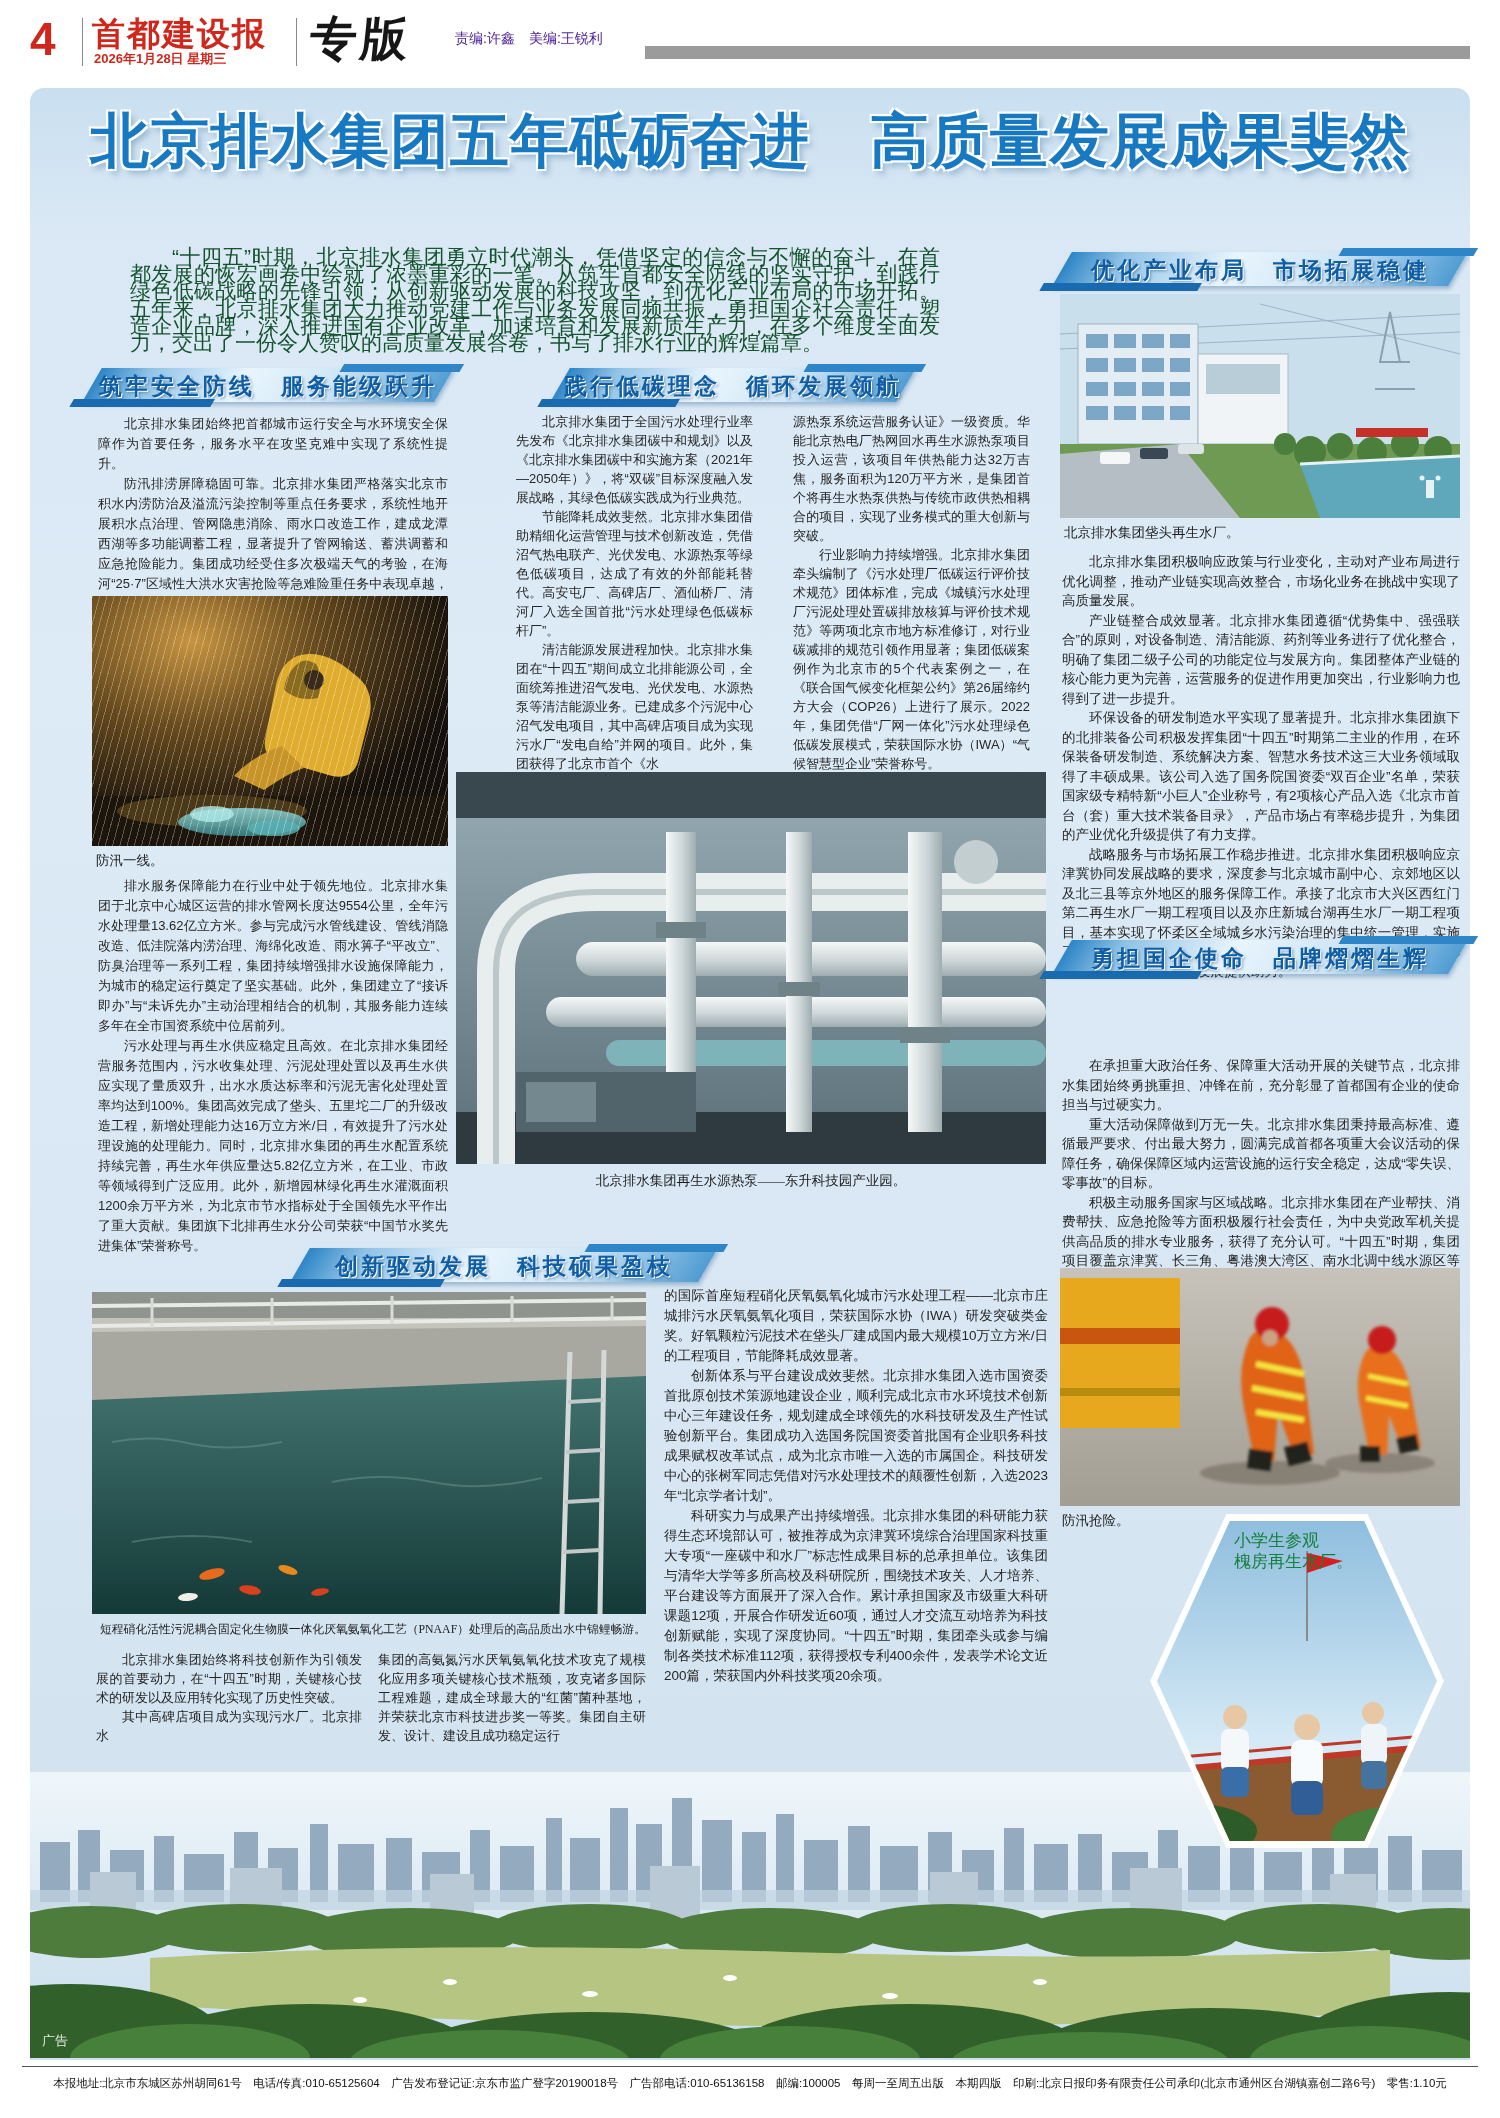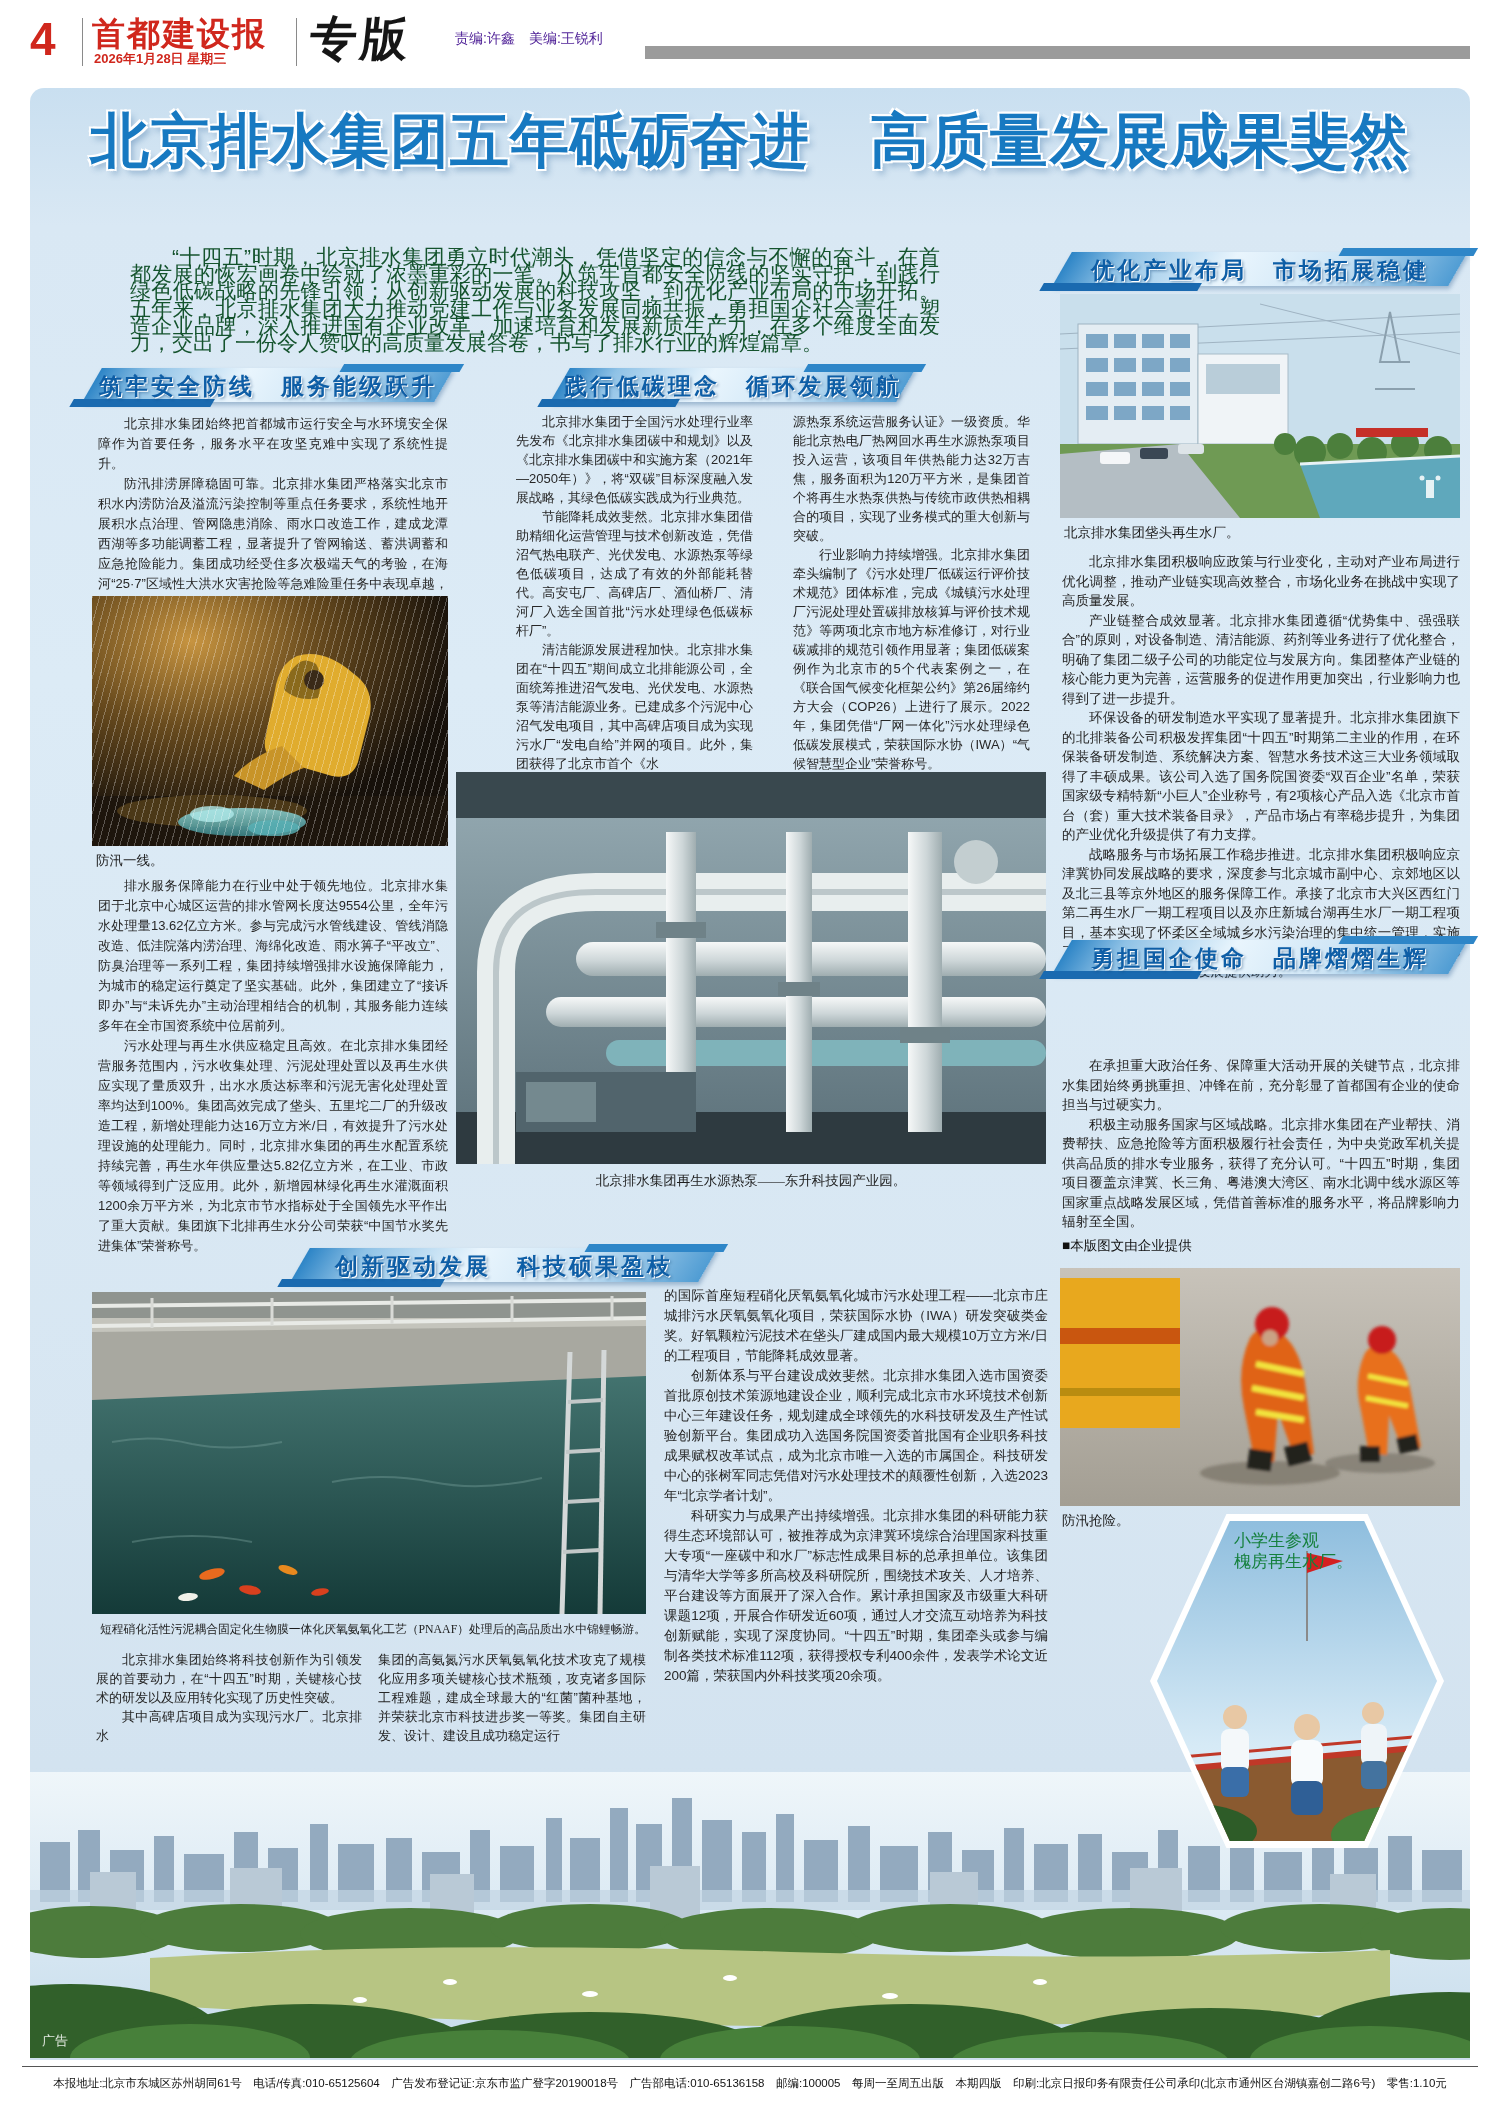--- a/index.html
+++ b/index.html
@@ -258,20 +258,21 @@
     <p>战略服务与市场拓展工作稳步推进。北京排水集团积极响应京津冀协同发展战略的要求，深度参与北京城市副中心、京郊地区以及北三县等京外地区的服务保障工作。承接了北京市大兴区西红门第二再生水厂一期工程项目以及亦庄新城台湖再生水厂一期工程项目，基本实现了怀柔区全域城乡水污染治理的集中统一管理，实施了三河市燕郊海绵城市合流制管网溢流污染控制工程项目，为首都都市圈建设和城乡融合发展提供助力。</p>
   </div>
 
   <div class="abs badge" style="left:1062px; top:940px; width:396px;">
     <div class="bg"></div>
     <div class="txt">勇担国企使命　品牌熠熠生辉</div>
   </div>
 
   <div class="abs col col-right" style="top:1036px;margin-top:20px;">
     <p>在承担重大政治任务、保障重大活动开展的关键节点，北京排水集团始终勇挑重担、冲锋在前，充分彰显了首都国有企业的使命担当与过硬实力。</p>
+    <p>重大活动保障做到万无一失。北京排水集团秉持最高标准、遵循最严要求、付出最大努力，圆满完成首都各项重大会议活动的保障任务，确保保障区域内运营设施的运行安全稳定，达成“零失误、零事故”的目标。</p>
     <p>积极主动服务国家与区域战略。北京排水集团在产业帮扶、消费帮扶、应急抢险等方面积极履行社会责任，为中央党政军机关提供高品质的排水专业服务，获得了充分认可。“十四五”时期，集团项目覆盖京津冀、长三角、粤港澳大湾区、南水北调中线水源区等国家重点战略发展区域，凭借首善标准的服务水平，将品牌影响力辐射至全国。</p>
     <p class="credit">■本版图文由企业提供</p>
   </div>
 
   <div class="abs photo" style="left:1060px; top:1268px; width:400px; height:238px;">
     <svg viewBox="0 0 400 238" preserveAspectRatio="none">
       <defs>
         <linearGradient id="gnd" x1="0" y1="0" x2="0" y2="1">
           <stop offset="0%" stop-color="#c8c3ba"></stop>
             <stop offset="100%" stop-color="#a39e93"></stop>

